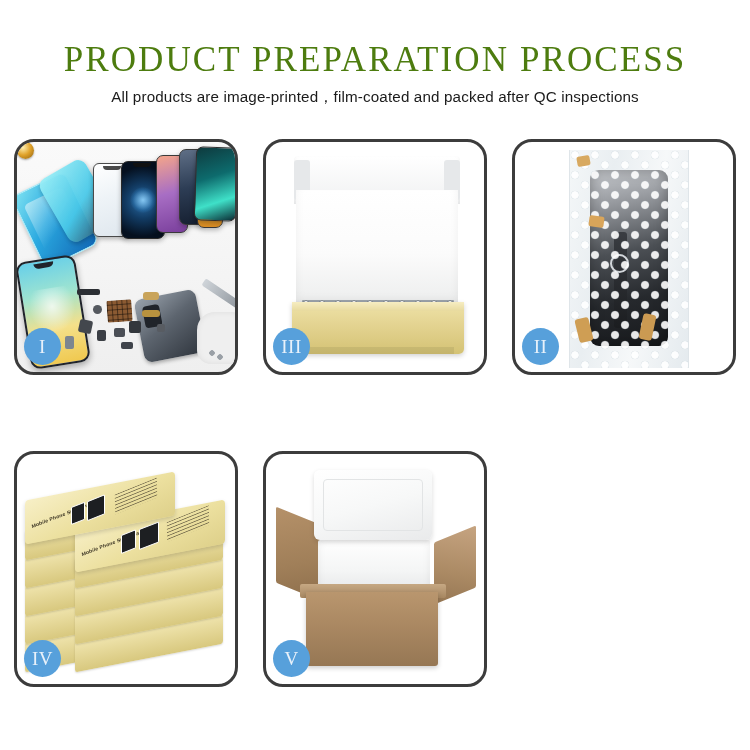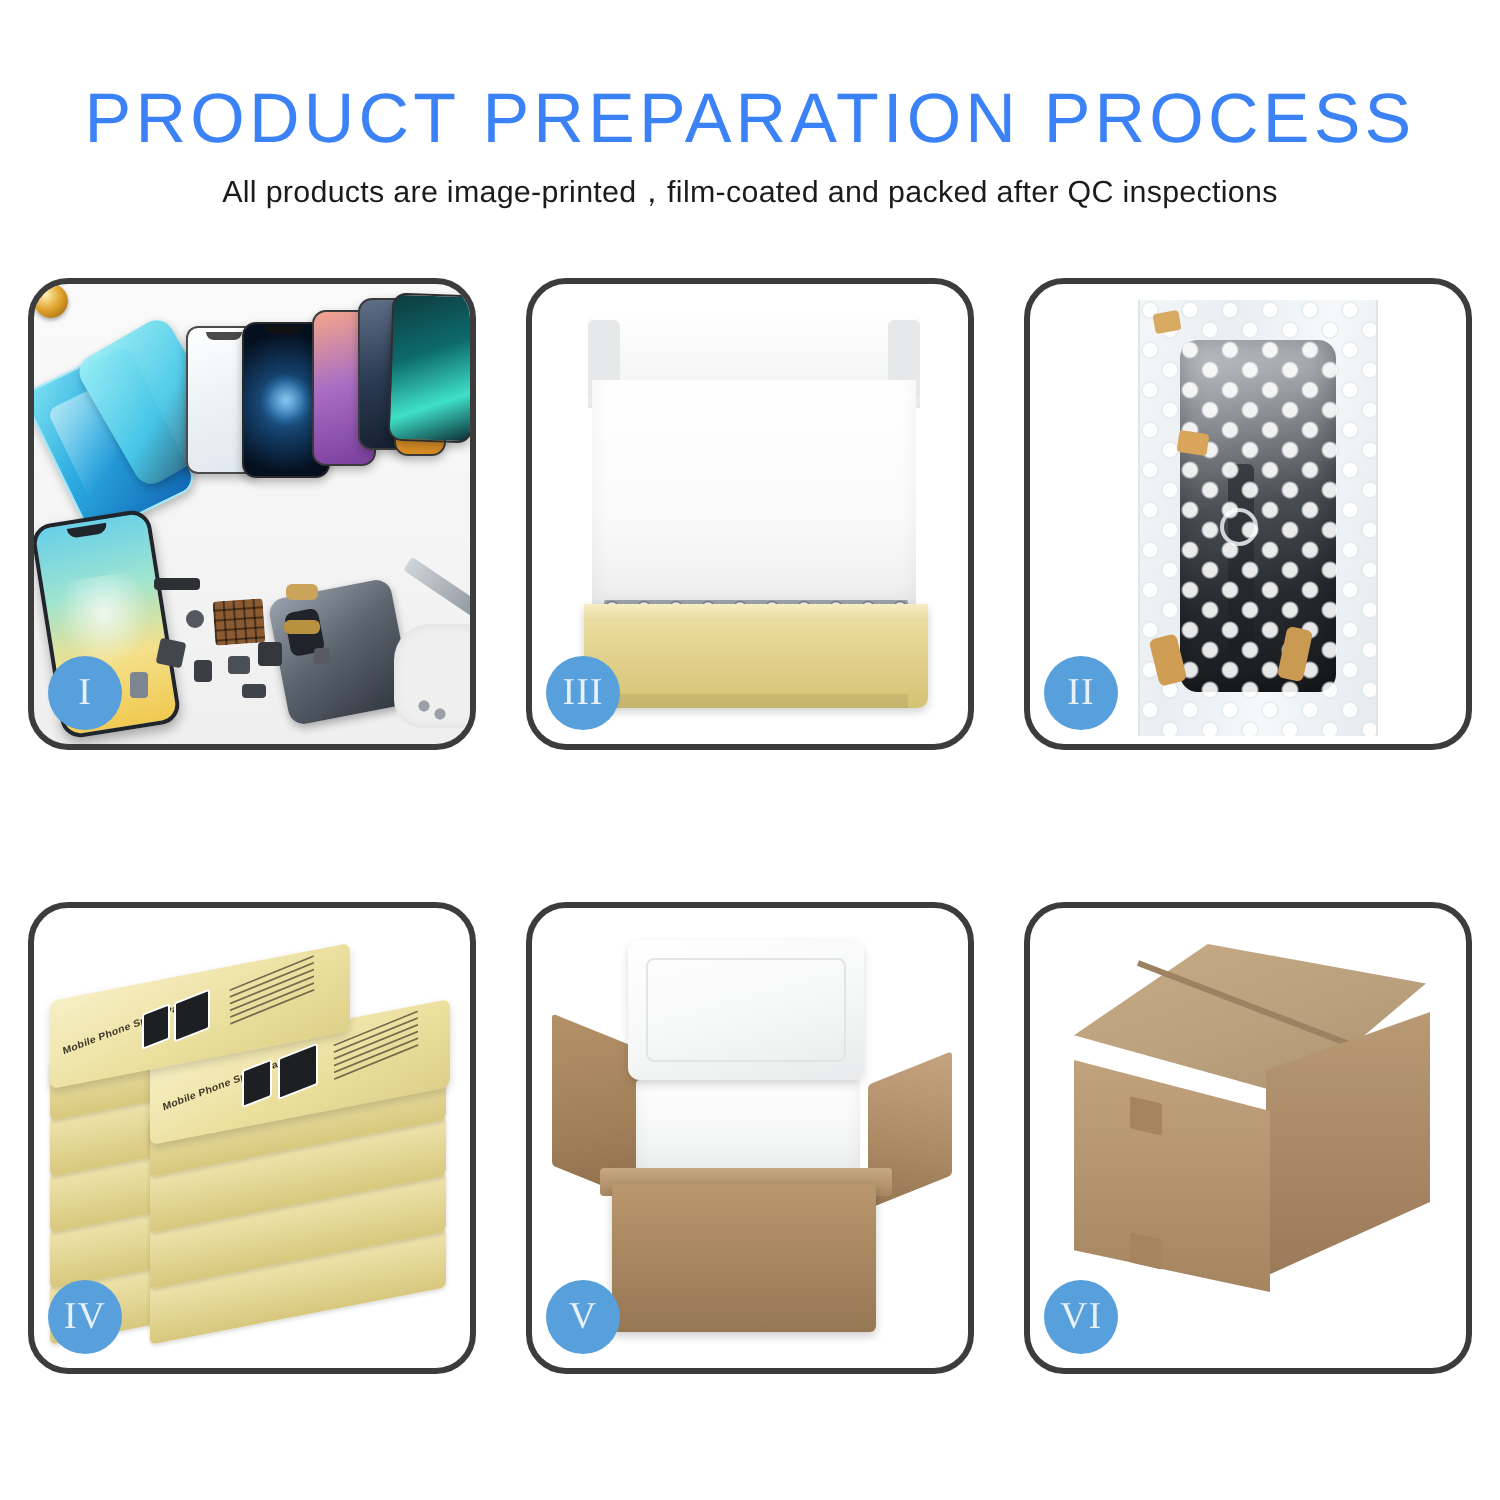--- a/index.html
+++ b/index.html
@@ -23,24 +23,24 @@
 
   
   .header {
     position: absolute;
     top: 40px;
     left: 0;
     width: 750px;
     text-align: center;
   }
   .title {
-    font-family: Liberation Sans, sans-serif;
+    font-family: Liberation Serif, serif;
     font-size: 35px;
     font-weight: 500;
-    color: #3b82f6;
+    color: #4d7c0f;
     letter-spacing: 2.1px;
     line-height: 40px;
     white-space: nowrap;
   }
   .subtitle {
     margin-top: 7px;
     font-family: "Liberation Sans", sans-serif;
     font-size: 15.2px;
     font-weight: 400;
     color: #1b1b1b;
@@ -568,26 +568,15 @@
           <div class="yflat" style="left:50px; top:32px"></div>
         </div>
         <div class="foambox"></div>
         <div class="rim"></div>
         <div class="body"></div>
         <div class="lid"></div>
       </div>
       <div class="badge">V</div>
     </div>
 
-    <div class="panel p6">
-      <div class="photo">
-        <div class="topface"></div>
-        <div class="seam"></div>
-        <div class="side"></div>
-        <div class="front"></div>
-        <div class="tapeA"></div>
-        <div class="tapeB"></div>
-      </div>
-      <div class="badge">VI</div>
-    </div>
 
   </div>
 </div>
 
 </body></html>

